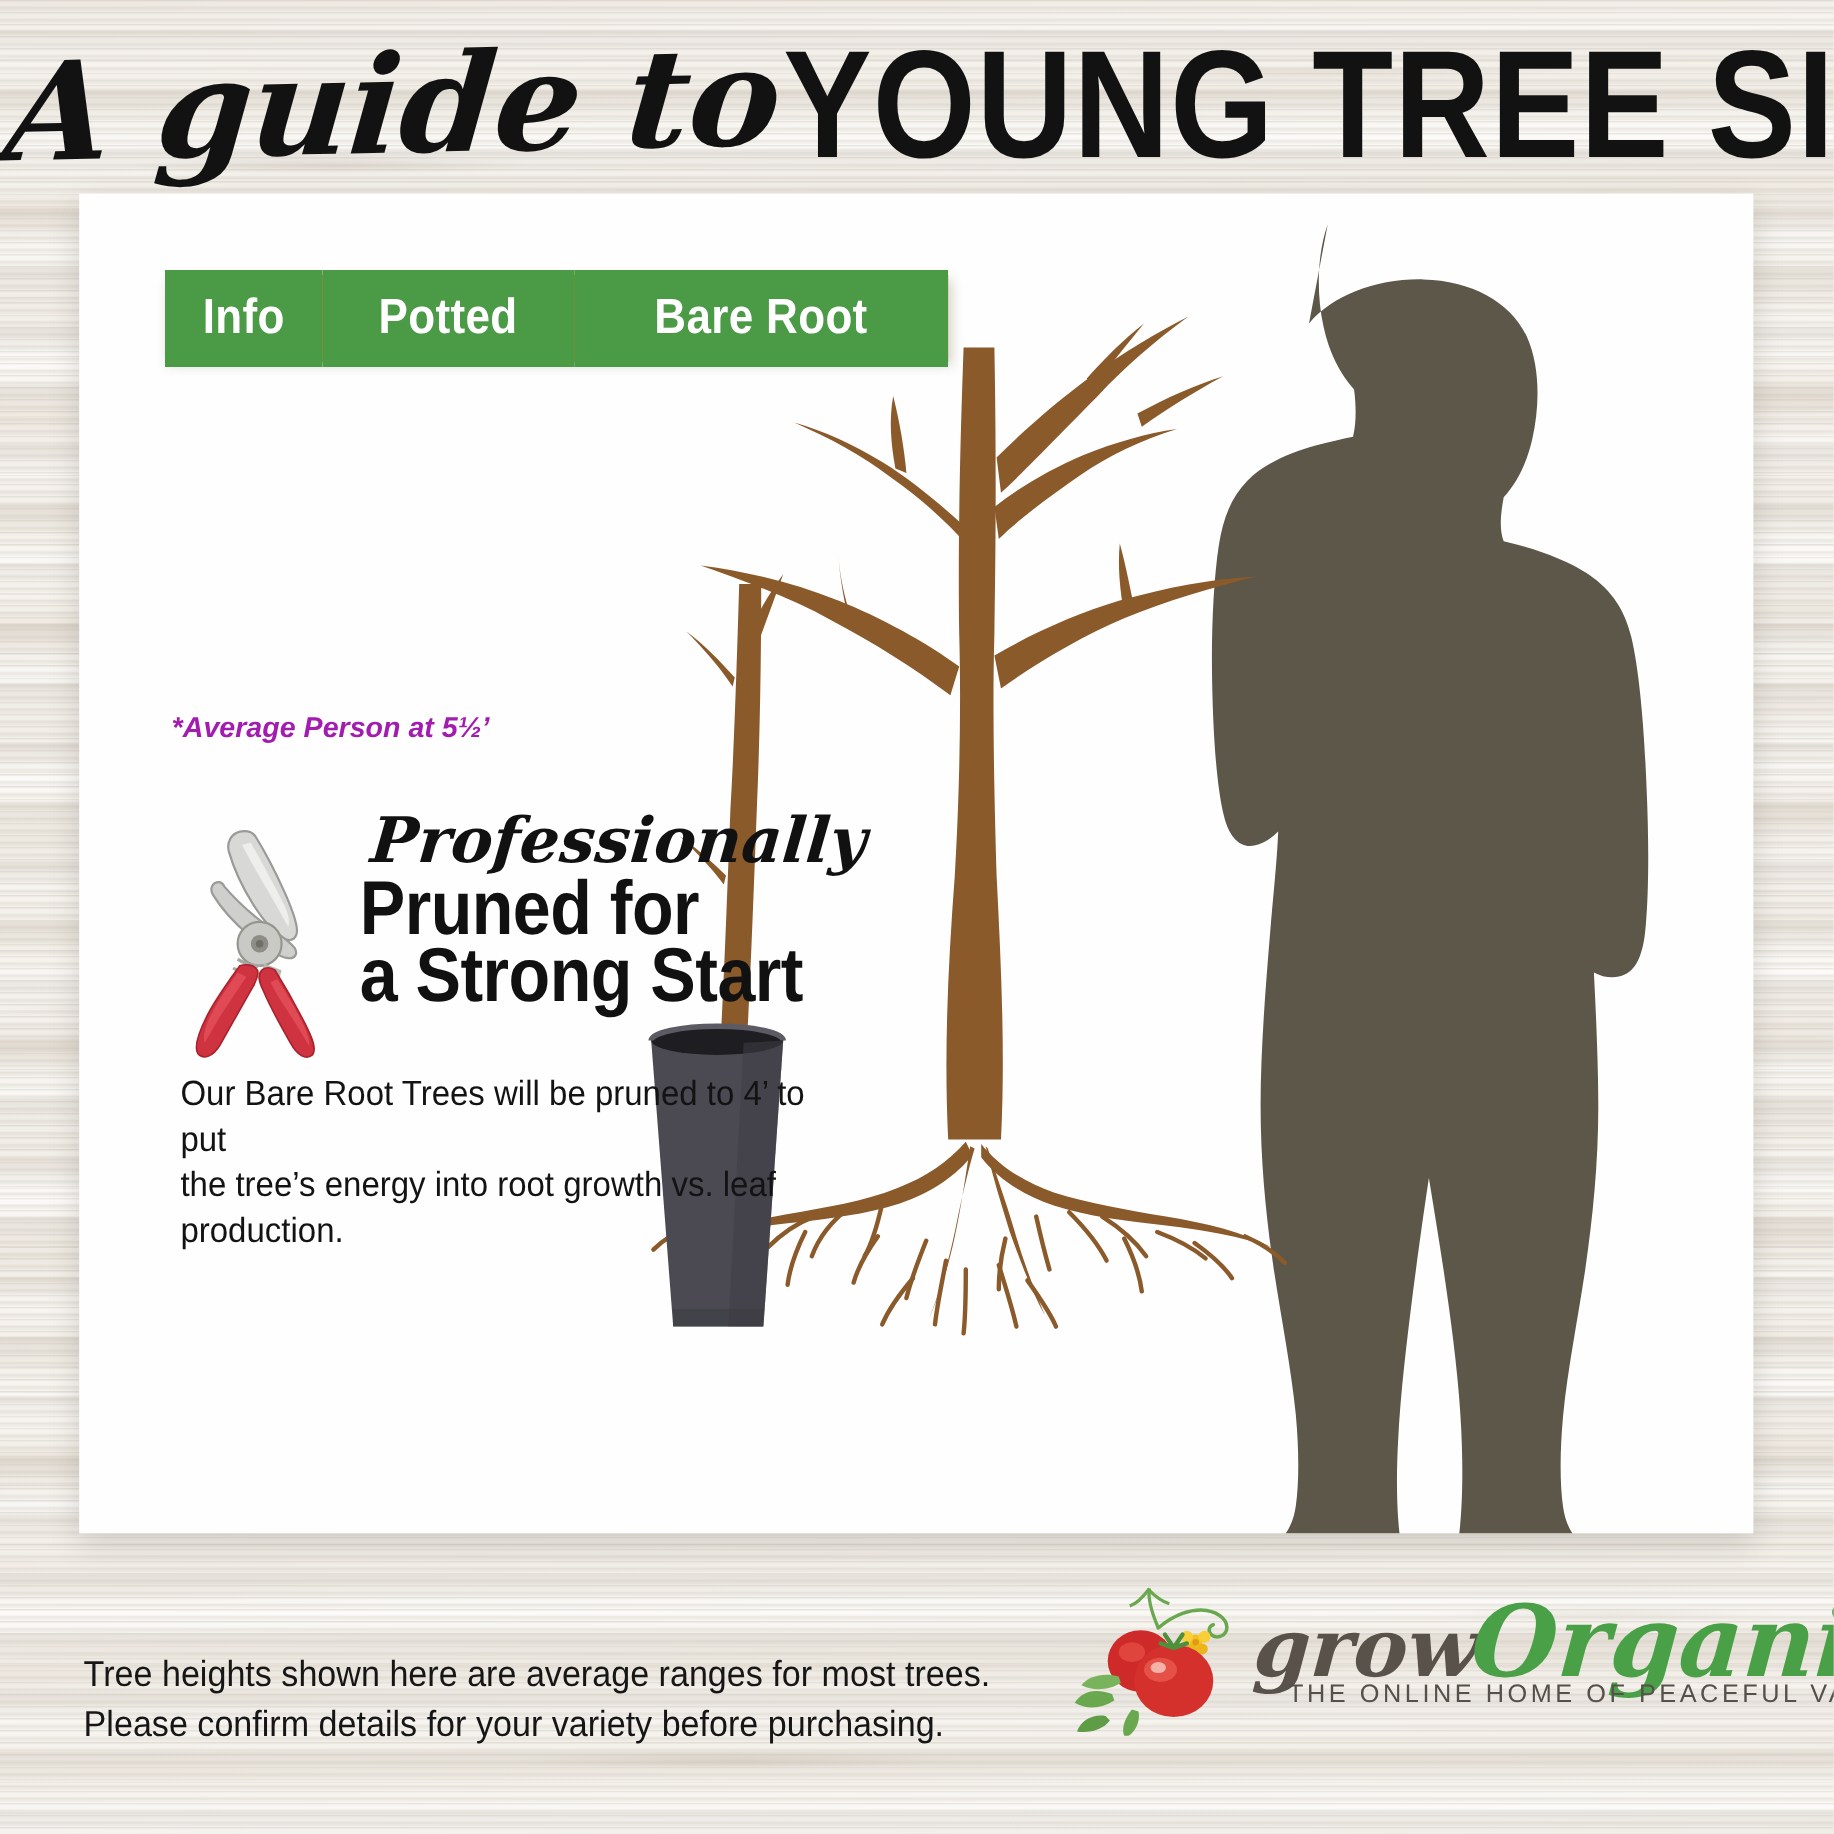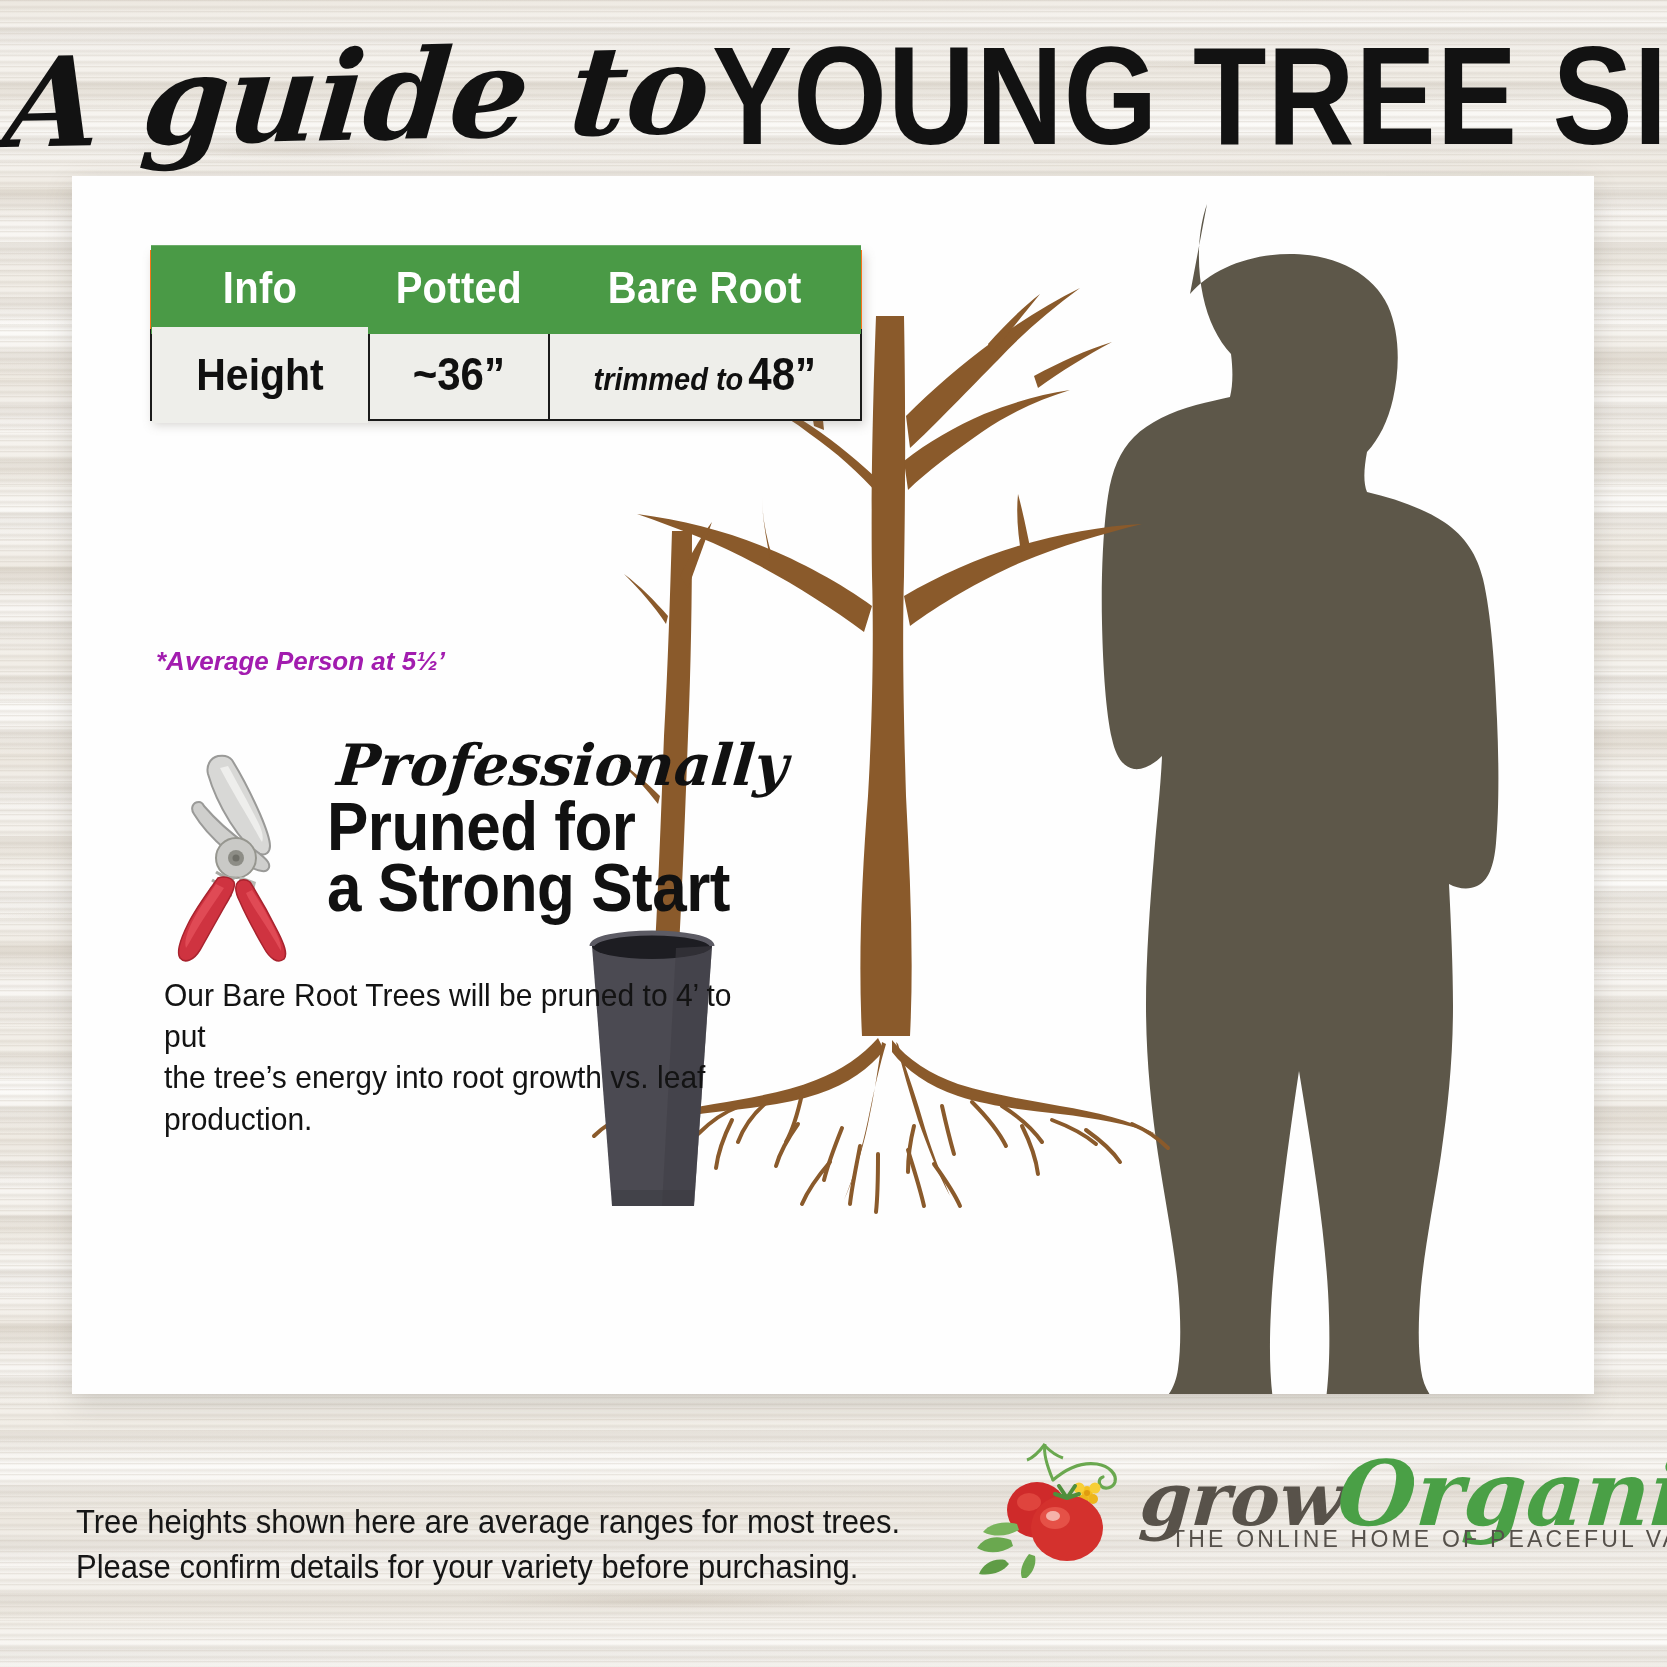--- a/index.html
+++ b/index.html
@@ -373,25 +373,20 @@
 
   <table id="spec-table">
     <thead>
       <tr class="hdr-row">
         <th>Info</th>
         <th>Potted</th>
         <th>Bare Root</th>
       </tr>
     </thead>
     <tbody>
-      <tr class="row-alt">
-        <td class="lbl">Height</td>
-        <td><span class="big">~36”</span></td>
-        <td><span class="ital">trimmed to</span><span class="big">48”</span></td>
-      </tr>
     </tbody>
   </table>
 
   <div id="footnote">*Average Person at 5½’</div>
 
   <div id="pruned-block">
     <svg id="pruner-icon" viewBox="0 0 150 215">
 
       <path d="M62,10 C72,26 82,46 90,64 C96,78 100,88 100,96
                C100,102 96,106 90,104 C82,101 70,88 60,72

